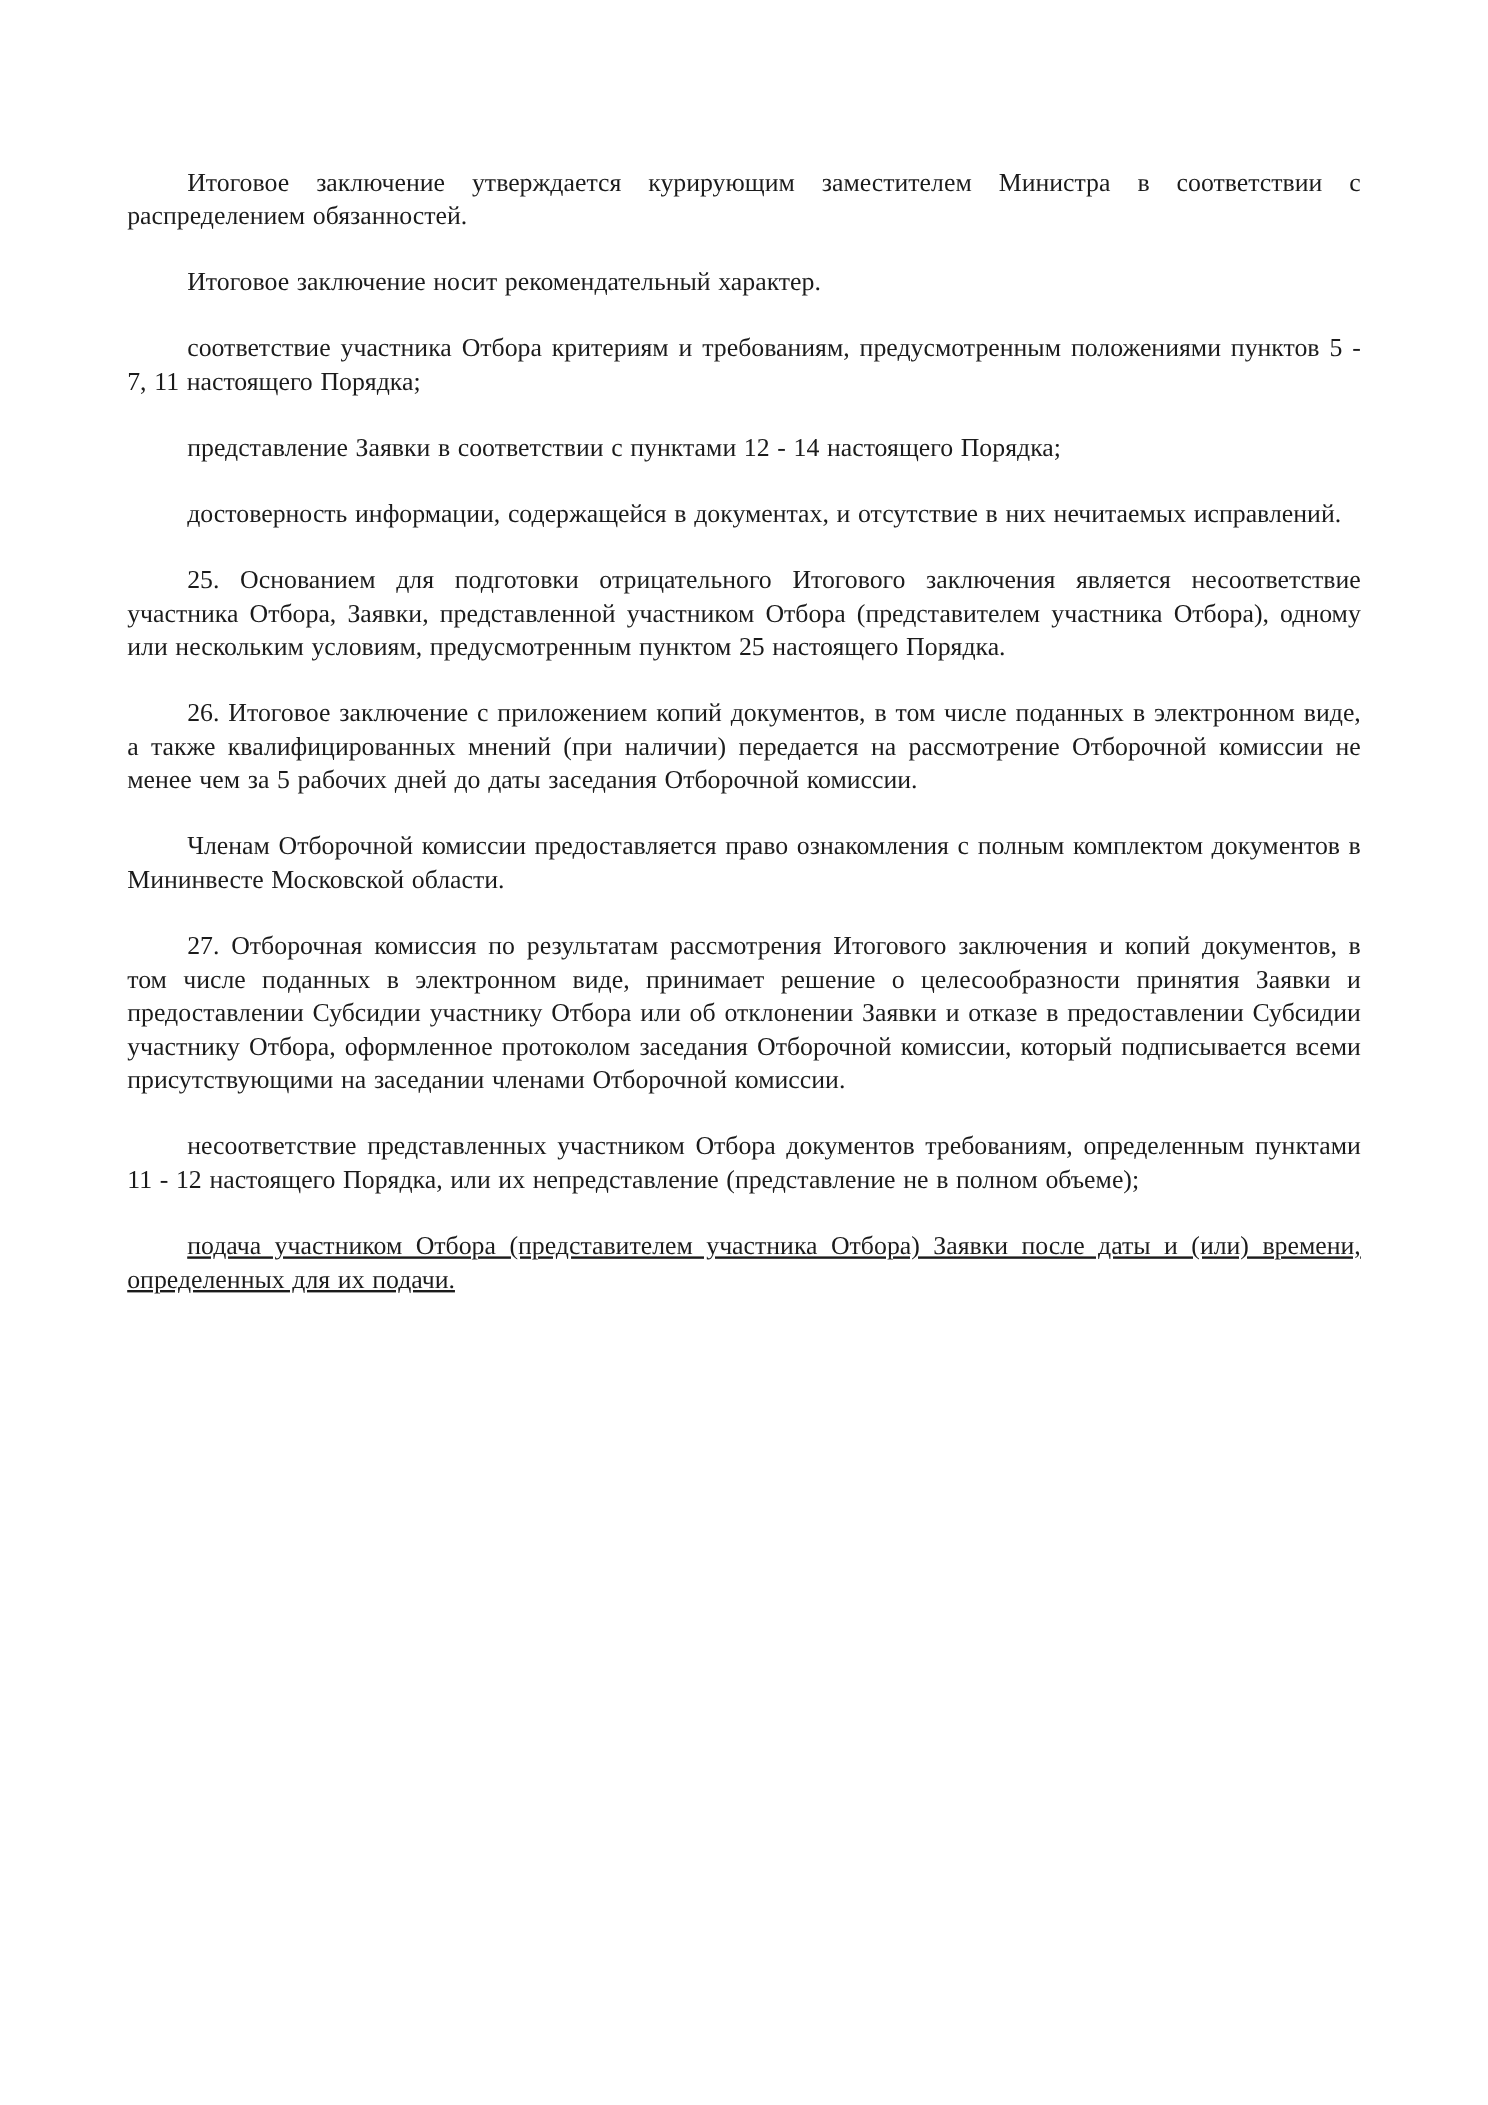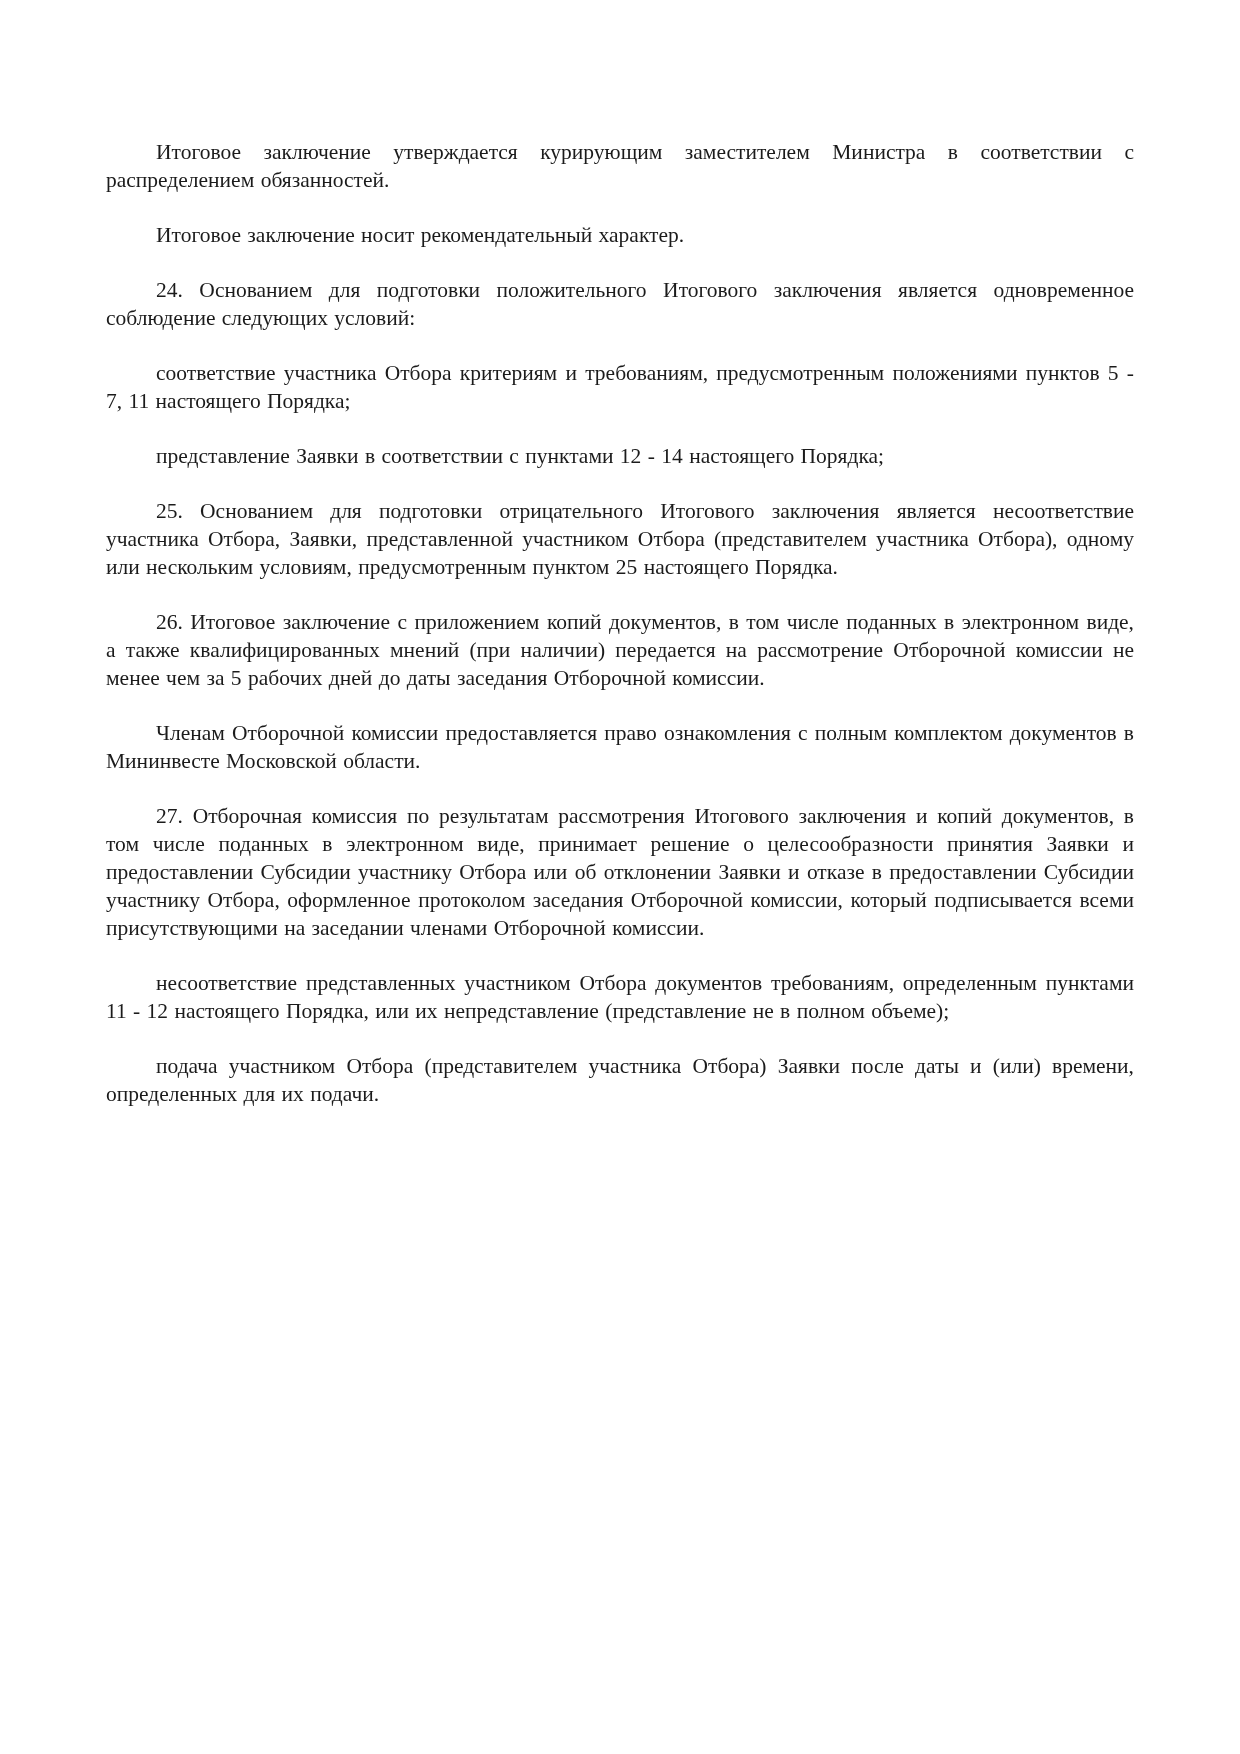--- a/index.html
+++ b/index.html
@@ -22,32 +22,33 @@
   .doc p {
     margin: 0 0 27px 0;
     font-size: 21.5px;
     line-height: 28px;
     text-align: justify;
     text-indent: 50px;
     word-spacing: 1px;
   }
   .doc p:last-child {
     margin-bottom: 0;
+    text-decoration: underline;
   }
 </style>
 </head>
 <body>
 
 <div class="page">
   <div class="doc">
     <p>Итоговое заключение утверждается курирующим заместителем Министра в соответствии с распределением обязанностей.</p>
     <p>Итоговое заключение носит рекомендательный характер.</p>
-    <p>24. Основанием для подготовки положительного Итогового заключения является одновременное соблюдение следующих условий:</p>
     <p>соответствие участника Отбора критериям и требованиям, предусмотренным положениями пунктов 5 - 7, 11 настоящего Порядка;</p>
     <p>представление Заявки в соответствии с пунктами 12 - 14 настоящего Порядка;</p>
+    <p>достоверность информации, содержащейся в документах, и отсутствие в них нечитаемых исправлений.</p>
     <p>25. Основанием для подготовки отрицательного Итогового заключения является несоответствие участника Отбора, Заявки, представленной участником Отбора (представителем участника Отбора), одному или нескольким условиям, предусмотренным пунктом 25 настоящего Порядка.</p>
     <p>26. Итоговое заключение с приложением копий документов, в том числе поданных в электронном виде, а также квалифицированных мнений (при наличии) передается на рассмотрение Отборочной комиссии не менее чем за 5 рабочих дней до даты заседания Отборочной комиссии.</p>
     <p>Членам Отборочной комиссии предоставляется право ознакомления с полным комплектом документов в Мининвесте Московской области.</p>
     <p>27. Отборочная комиссия по результатам рассмотрения Итогового заключения и копий документов, в том числе поданных в электронном виде, принимает решение о целесообразности принятия Заявки и предоставлении Субсидии участнику Отбора или об отклонении Заявки и отказе в предоставлении Субсидии участнику Отбора, оформленное протоколом заседания Отборочной комиссии, который подписывается всеми присутствующими на заседании членами Отборочной комиссии.</p>
     <p>несоответствие представленных участником Отбора документов требованиям, определенным пунктами 11 - 12 настоящего Порядка, или их непредставление (представление не в полном объеме);</p>
     <p>подача участником Отбора (представителем участника Отбора) Заявки после даты и (или) времени, определенных для их подачи.</p>
   </div>
 </div>
 
 </body></html>

